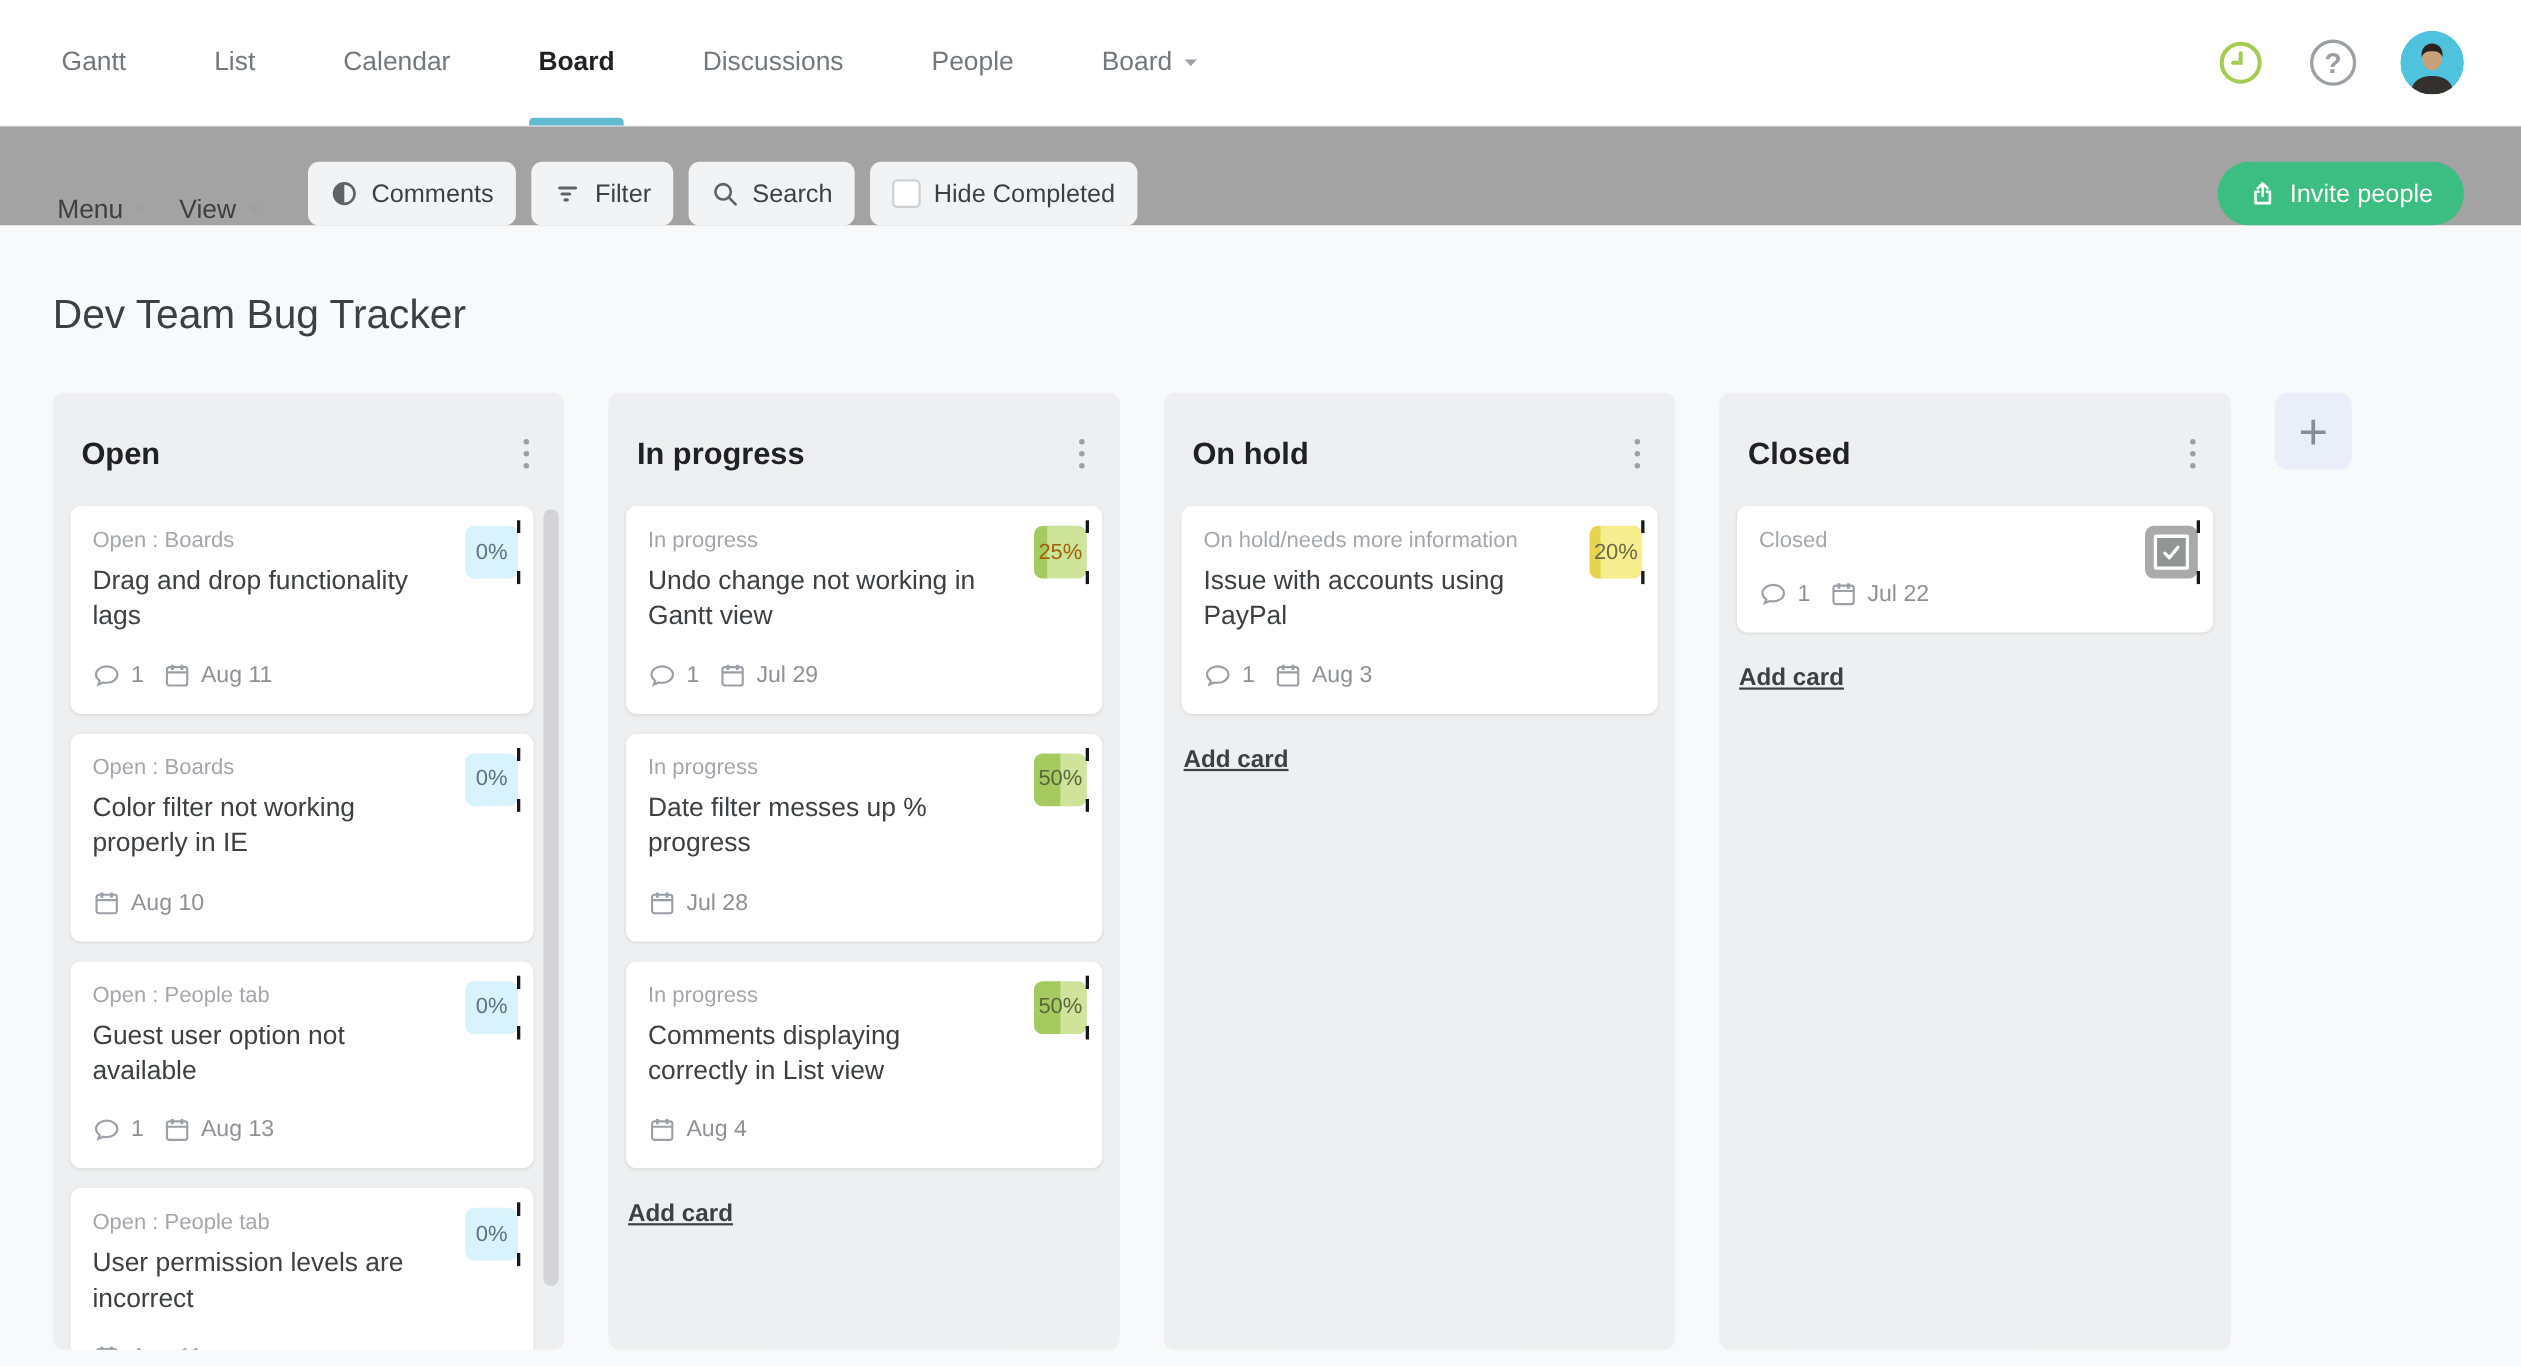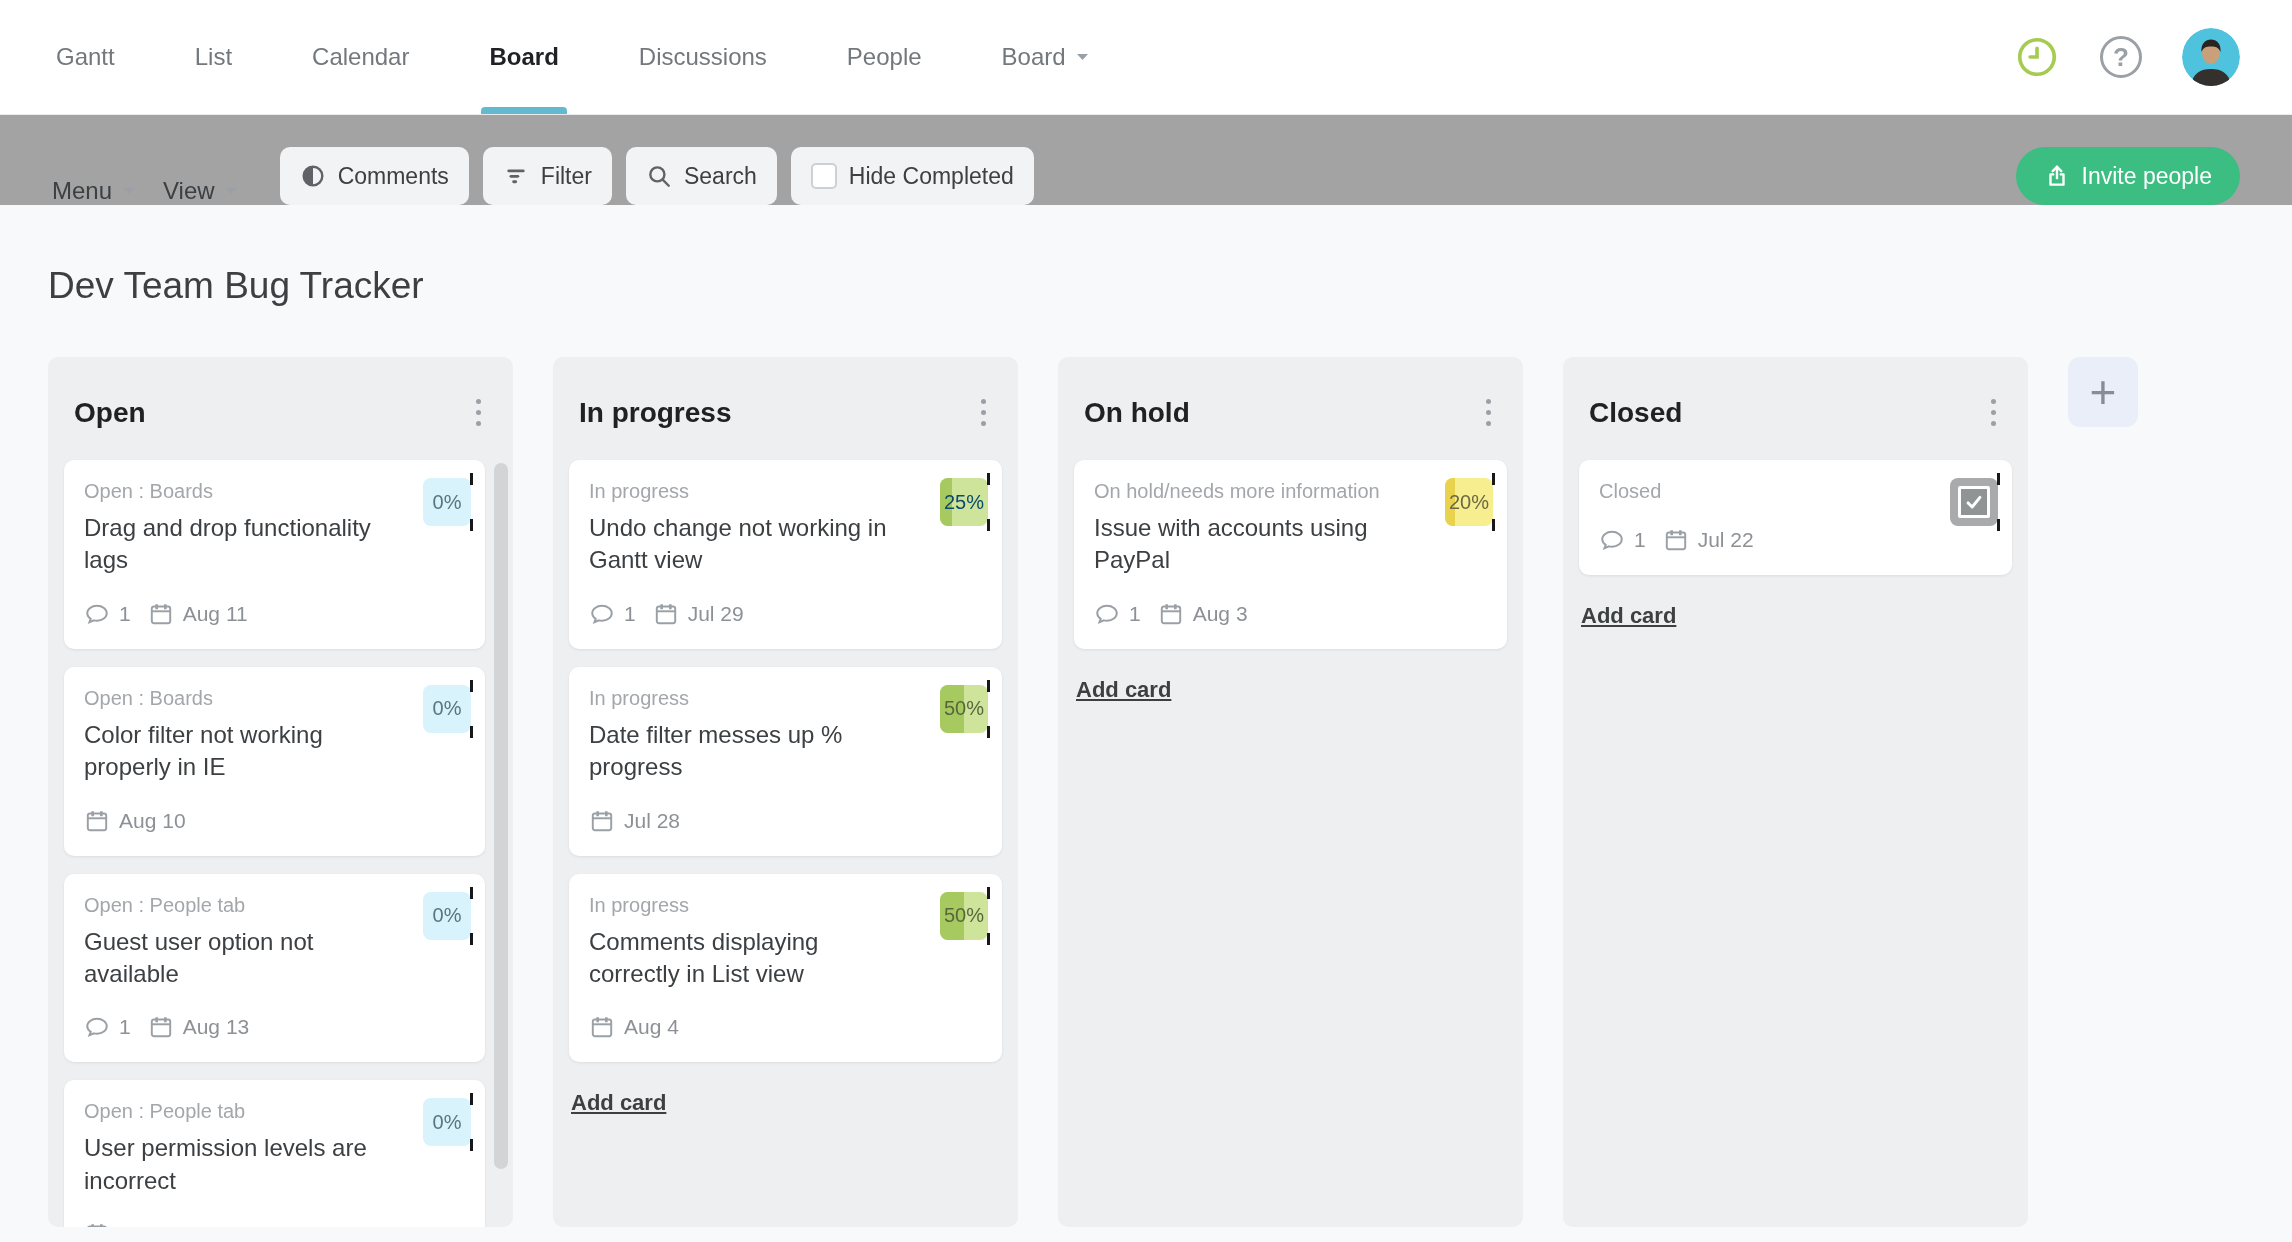--- a/index.html
+++ b/index.html
@@ -309,21 +309,21 @@
             <h2 class="column-title">In progress</h2>
             <button class="kebab">
               <i></i>
               <i></i>
               <i></i>
             </button>
           </div><div class="cards">
             <article class="card">
               <div class="card-label">In progress</div>
               <div class="card-title">Undo change not working in Gantt view</div>
-              <div class="badge" style="background: rgb(205, 228, 154); color: #0c4a6e;">
+              <div class="badge" style="background: rgb(205, 228, 154); color: #a16207;">
                 <div class="fill" style="width: 25%; background: rgb(166, 202, 96);"></div>
                 <span class="pct">25%</span>
               </div>
               <div class="edge-marks"></div>
               <div class="card-footer">
                 <span class="caret">
                   <svg width="26" height="26" viewBox="0 0 24 24" fill="none" stroke="#9aa0a6" stroke-width="1.8">
                     <path d="M21 11.3c0 3.8-4 6.9-9 6.9-1 0-1.9-.1-2.8-.3L5 19.6l1.2-3.1C4.3 15.2 3 13.4 3 11.3 3 7.5 7 4.4 12 4.4s9 3.1 9 6.9z"></path>
                   </svg>
                 </span>

